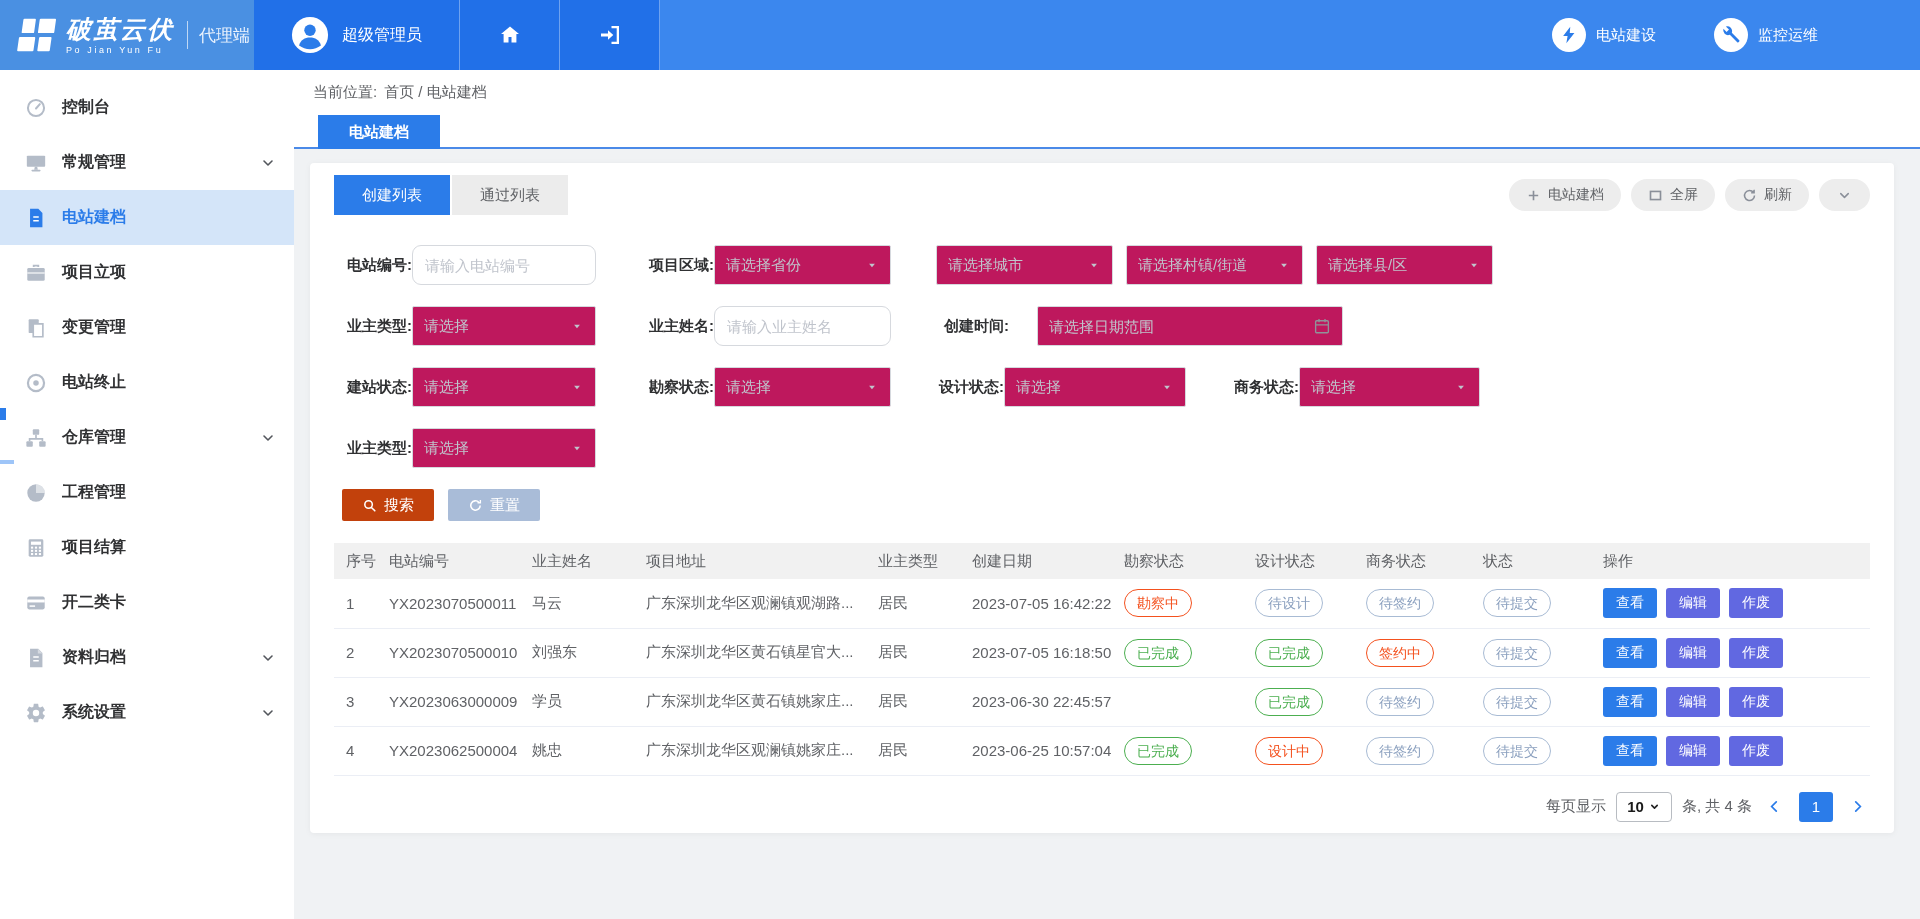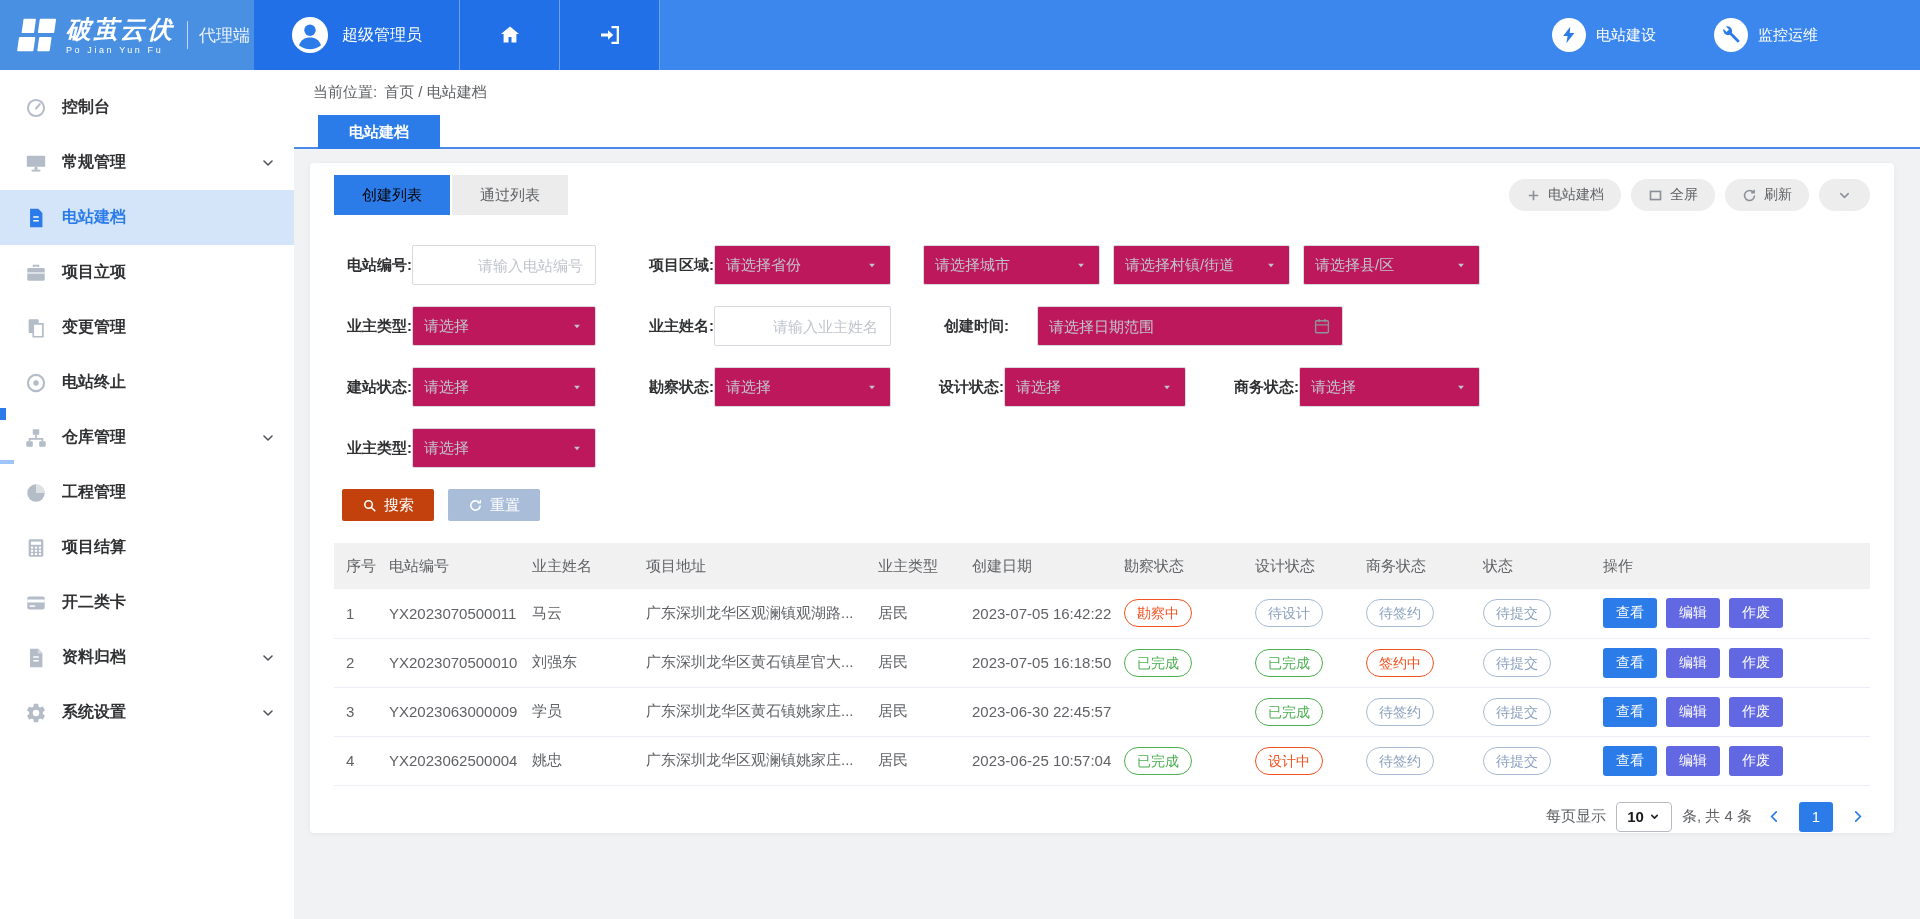--- a/index.html
+++ b/index.html
@@ -54,49 +54,49 @@
   .topbar { background:#fff; height:79px; flex:0 0 79px; border-bottom:2px solid #4a8ae8; position:relative; padding-left:19px; }
   .breadcrumb { padding-top:13px; font-size:15px; color:#606266; display:flex; gap:7px; }
   .breadcrumb .bc-path { cursor:pointer; }
   .page-tab { position:absolute; left:24px; bottom:-2px; width:122px; height:34px; background:#2b7ce9; color:#fff; font-size:15px; font-weight:bold; display:flex; align-items:center; justify-content:center; cursor:pointer; }
 
   
   .card { margin:14px 26px 0 16px; background:#fff; border-radius:4px; height:670px; padding:12px 24px 0; box-shadow:0 1px 6px rgba(0,0,0,.05); }
   .card-head { display:flex; align-items:center; justify-content:space-between; }
   .tabs { display:flex; gap:2px; }
   .tab { width:116px; height:40px; display:flex; align-items:center; justify-content:center; font-size:15px; background:#ececec; color:#606266; cursor:pointer; }
-  .tab.active { background:#2b7ce9; color:#000000; }
+  .tab.active { background:#2b7ce9; color:#ffffff; }
   .toolbar { display:flex; gap:10px; align-items:center; }
   .pill { height:32px; border-radius:16px; background:#ededed; border:none; color:#606266; font-size:14px; display:flex; align-items:center; gap:7px; padding:0 17px; cursor:pointer; font-family:inherit; }
   .pill svg { width:15px; height:15px; color:#8a8f99; }
   .pill.icon-only { padding:0 18px; }
 
   
   .filters { margin-top:30px; }
   .f-row { display:flex; align-items:center; margin-bottom:21px; }
   .field { display:flex; align-items:center; }
   .f-label { font-size:15px; color:#303133; font-weight:bold; width:78px; flex:0 0 78px; white-space:nowrap;text-align:right; }
-  .f-input { height:40px; border:1px solid #d6d9de; border-radius:2px; padding:8px 12px; font-size:15px; color:#303133; outline:none; font-family:inherit; background:#fff;text-align:right; }
+  .f-input { height:40px; border:1px solid #d6d9de; border-radius:9px; padding:8px 12px; font-size:15px; color:#303133; outline:none; font-family:inherit; background:#fff; }
   .f-input::placeholder { color:#c0c4cc; }
   .f-control { height:40px; border:1px solid #d6d9de; border-radius:2px; display:flex; align-items:center; padding:0 11px; background:#be185d; cursor:pointer; }
   .f-control .ph { color:#c0c4cc; font-size:15px; flex:1; white-space:nowrap; overflow:hidden; }
   .f-control .caret { display:flex; } .f-control .caret svg { width:14px; height:14px; color:#c0c4cc; }
   .f-control .cal { display:flex; } .f-control .cal svg { width:18px; height:18px; color:#909399; }
   .f-date .d-input { border:none; outline:none; flex:1; font-size:15px; padding:0; background:transparent; font-family:inherit; }
   .f-date .d-input::placeholder { color:#c0c4cc; }
 
   .form-actions { margin-top:14px; display:flex; gap:14px; }
   .btn-search,.btn-reset { height:32px; width:92px; border:none; border-radius:2px; color:#fff; font-size:15px; display:inline-flex; align-items:center; justify-content:center; gap:7px; cursor:pointer; font-family:inherit; }
   .btn-search { background:#c2410c;margin-left:8px; }
   .btn-reset { background:#a9bcd8; }
   .btn-search svg,.btn-reset svg { width:15px; height:15px; }
 
   
   table.grid { width:100%; border-collapse:collapse; margin-top:22px; table-layout:fixed; }
-  .grid thead th { background:#f1f1f1; height:46px; font-size:15px; color:#606266; font-weight:normal; text-align:left; padding:0 8px 0 12px; white-space:nowrap; }
+  .grid thead th { background:#f1f1f1; height:36px; font-size:15px; color:#606266; font-weight:normal; text-align:left; padding:0 8px 0 12px; white-space:nowrap; }
   .grid tbody td { height:49px; border-bottom:1px solid #ebeef5; font-size:15px; color:#606266; padding:0 8px 0 12px; white-space:nowrap; overflow:hidden; }
   .badge { display:inline-block; min-width:66px; text-align:center; padding:3px 12px; border-radius:15px; border:1px solid; font-size:14px; line-height:20px; background:#fff; }
   .badge.orange { color:#f4511e; border-color:#f4511e; }
   .badge.green  { color:#4caf50; border-color:#4caf50; }
   .badge.blue   { color:#8ba0bf; border-color:#a8bbd4; }
   .act { border:none; color:#fff; font-size:14px; height:30px; padding:0 13px; border-radius:3px; margin-right:9px; cursor:pointer; font-family:inherit; }
   .act-view { background:#2b7ce9; }
   .act-edit { background:#6168e1; }
 
   
@@ -397,21 +397,21 @@
                 <label class="f-label">项目区域:</label>
                 <div class="f-control f-select" style="width: 177px;">
                   <span class="ph">请选择省份</span>
         <span class="caret">
                     <svg viewBox="0 0 24 24" fill="currentColor">
                       <path d="m7 10 5 6 5-6z"></path>
                     </svg>
                   </span>
                 </div>
               </div>
-              <div class="field" style=" padding-left: 32px;">
+              <div class="field" style="margin-left: 13px; padding-left: 32px;">
                 <div class="f-control f-select" style="width: 177px;">
                   <span class="ph">请选择城市</span>
         <span class="caret">
                     <svg viewBox="0 0 24 24" fill="currentColor">
                       <path d="m7 10 5 6 5-6z"></path>
                     </svg>
                   </span>
                 </div>
               </div>
               <div class="field" style="margin-left: 13px;">

